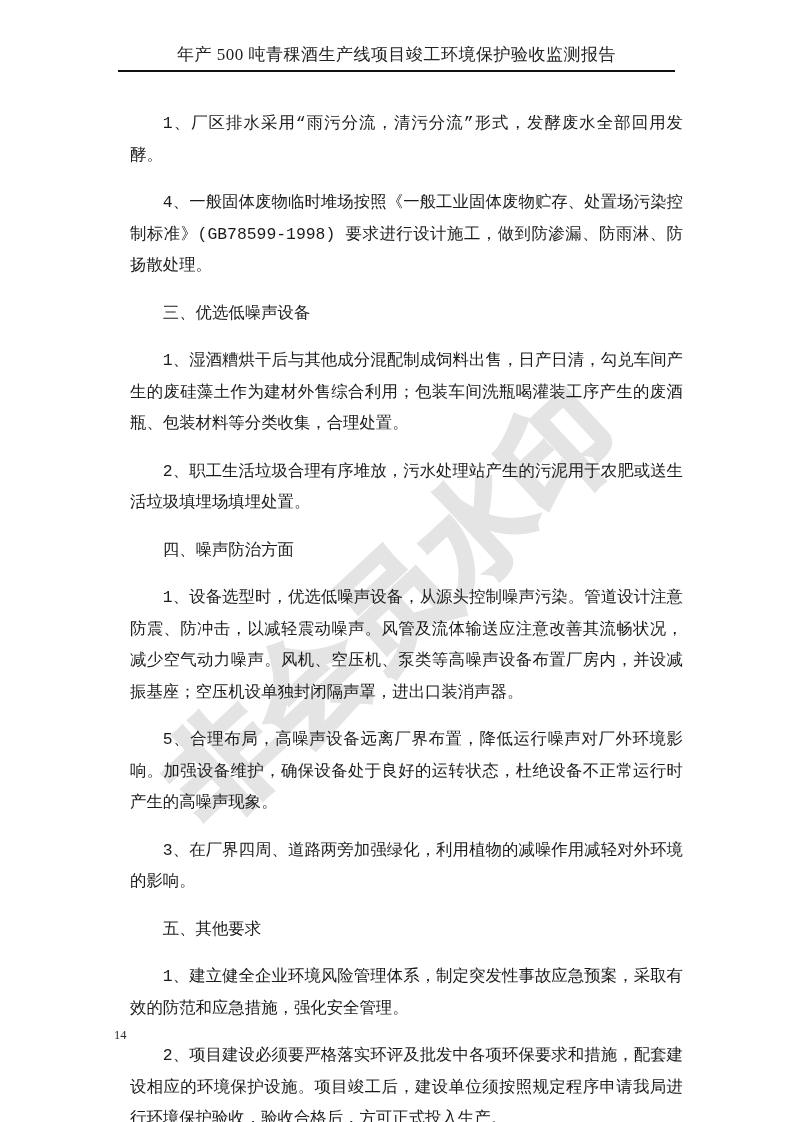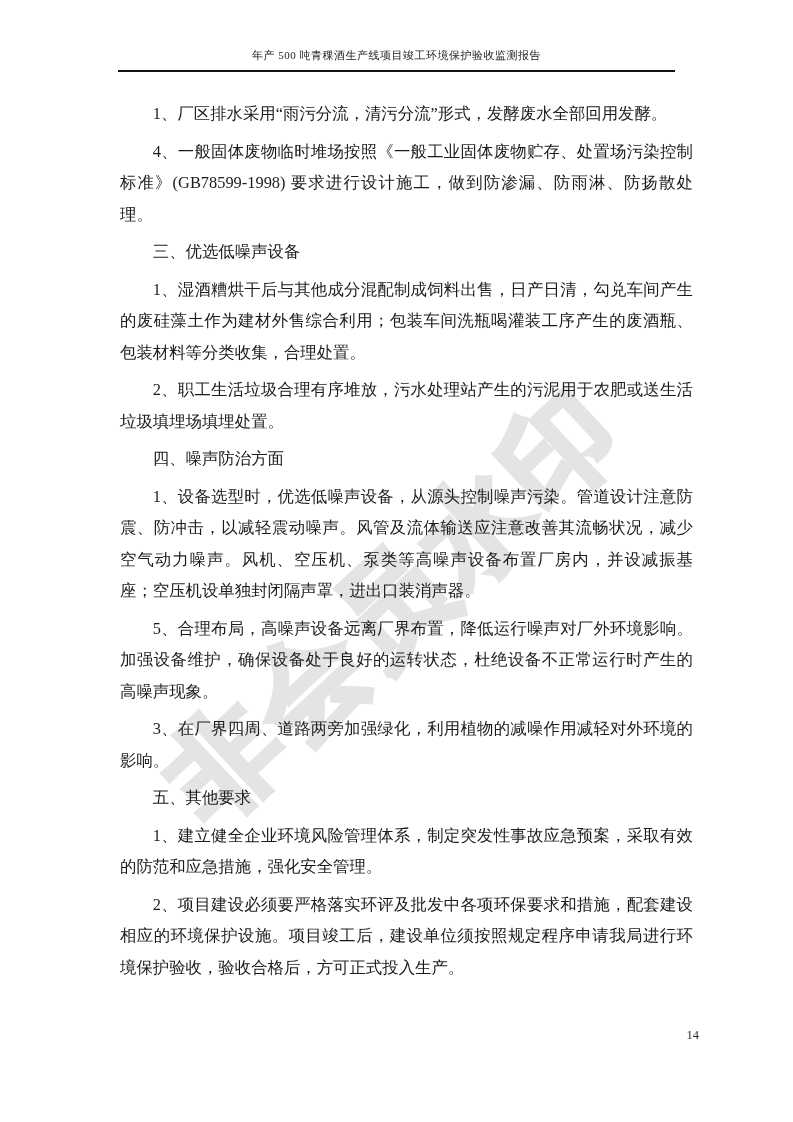--- a/index.html
+++ b/index.html
@@ -41,21 +41,21 @@
   .page-header {
     position: absolute;
     left: 118px;
     top: 46px;
     width: 557px;
     text-align: center;
     z-index: 1;
   }
   .header-title {
     display: block;
-    font-size: 11px;
+    font-size: 17px;
     line-height: 18px;
     color: #222222;
     letter-spacing: 0.5px;
   }
   .header-rule {
     margin-top: 6px;
     height: 0;
     border-bottom: 2.5px solid #111111;
   }
   
@@ -65,31 +65,32 @@
     top: 92px;
     width: 585px;
     z-index: 1;
     font-size: 16.4px;
     line-height: 31.5px;
     text-align: justify;
     text-justify: inter-ideograph;
     color: #1b1b1b;
   }
   .doc-body p {
-    margin: 6px;
+    margin: 16px;
     padding: 0;
     text-indent: 2em;
+    font-family: Liberation Mono, monospace;
   }
   
   .page-footer {
     position: absolute;
     left: 114px;
     top: 1028px;
     width: 585px;
-    text-align: right;
+    text-align: left;
     z-index: 1;
     font-size: 12.5px;
     color: #2a2a2a;
   }
 </style>
 </head>
 <body>
 
 <div class="page">
 

